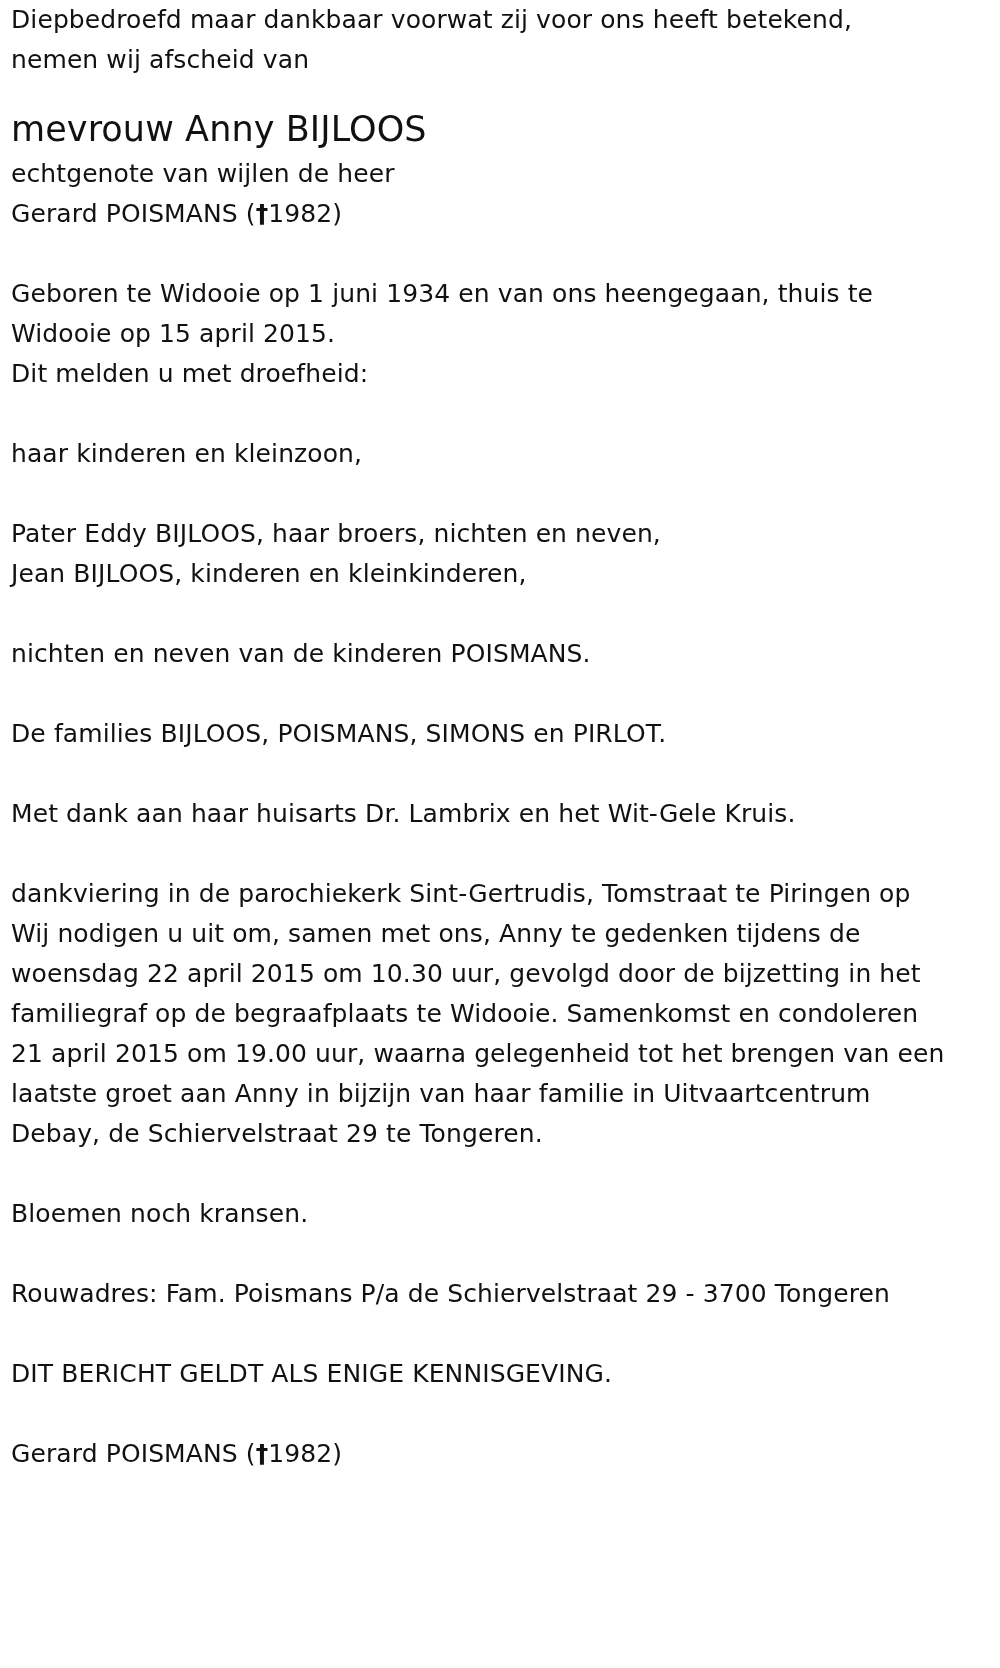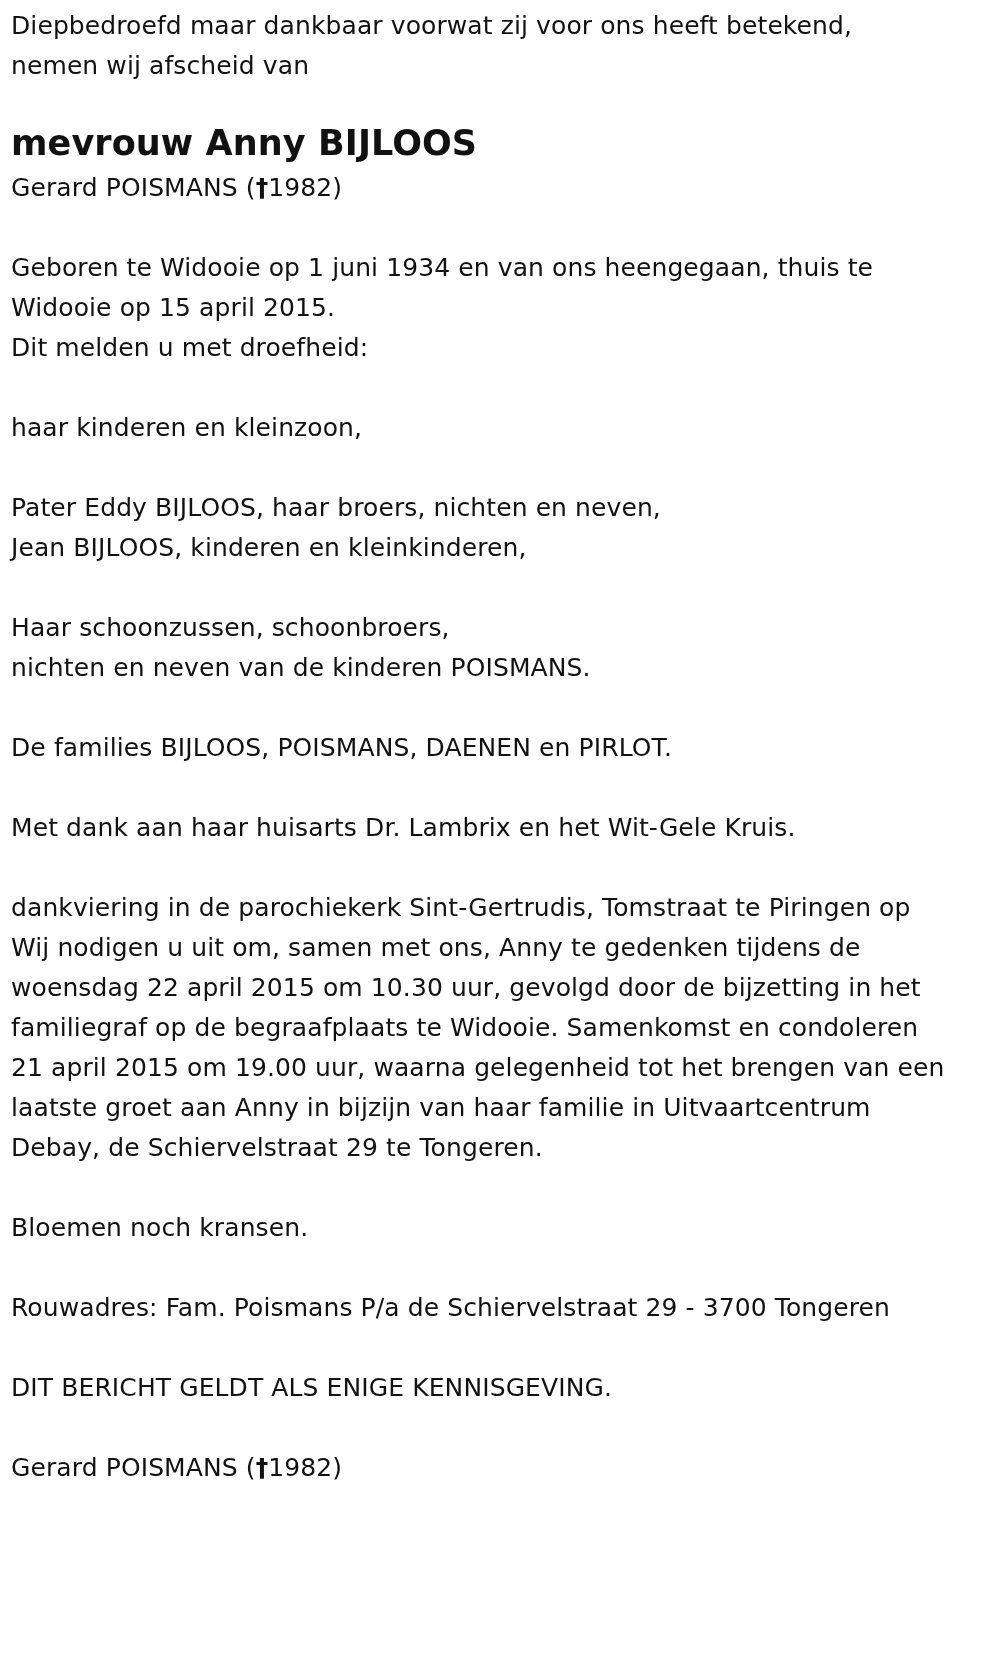--- a/index.html
+++ b/index.html
@@ -8,76 +8,76 @@
       background: #ffffff;
     }
     body {
       width: 1000px;
       height: 1668px;
       overflow: hidden;
       font-family: "DejaVu Sans", sans-serif;
       color: #111111;
     }
     .page {
-      padding: 6px 0 0 11px;
+      padding: 0 0 0 11px;
       width: 985px;
     }
     p {
       margin: 0;
       font-size: 25px;
       line-height: 40px;
       letter-spacing: 0.1px;
     }
     .gap {
       height: 40px;
     }
     .name {
       font-size: 35px;
-      font-weight: bold;
+      font-weight: normal;
       line-height: 50px;
-      margin-top: 32px;
+      margin-top: 24px;
     }
     .cross {
       font-weight: bold;
     }
   </style>
 </head>
 <body>
 
 <div class="page">
 
   <p>Diepbedroefd maar dankbaar voorwat zij voor ons heeft betekend,</p>
   <p>nemen wij afscheid van</p>
 
   <p class="name">mevrouw Anny BIJLOOS</p>
+  <p>echtgenote van wijlen de heer</p>
   <p><span>Gerard POISMANS (</span><span class="cross">†</span><span>1982)</span></p>
 
   <div class="gap"></div>
 
   <p>Geboren te Widooie op 1 juni 1934 en van ons heengegaan, thuis te</p>
   <p>Widooie op 15 april 2015.</p>
   <p>Dit melden u met droefheid:</p>
 
   <div class="gap"></div>
 
   <p>haar kinderen en kleinzoon,</p>
 
   <div class="gap"></div>
 
   <p>Pater Eddy BIJLOOS, haar broers, nichten en neven,</p>
   <p>Jean BIJLOOS, kinderen en kleinkinderen,</p>
 
   <div class="gap"></div>
 
-  <p>Haar schoonzussen, schoonbroers,</p>
   <p>nichten en neven van de kinderen POISMANS.</p>
 
   <div class="gap"></div>
 
-  <p>De families BIJLOOS, POISMANS, DAENEN en PIRLOT.</p>
+  <p>De families BIJLOOS, POISMANS, SIMONS en PIRLOT.</p>
 
   <div class="gap"></div>
 
   <p>Met dank aan haar huisarts Dr. Lambrix en het Wit-Gele Kruis.</p>
 
   <div class="gap"></div>
 
   <p>dankviering in de parochiekerk Sint-Gertrudis, Tomstraat te Piringen op</p>
   <p>Wij nodigen u uit om, samen met ons, Anny te gedenken tijdens de</p>
   <p>woensdag 22 april 2015 om 10.30 uur, gevolgd door de bijzetting in het</p>

